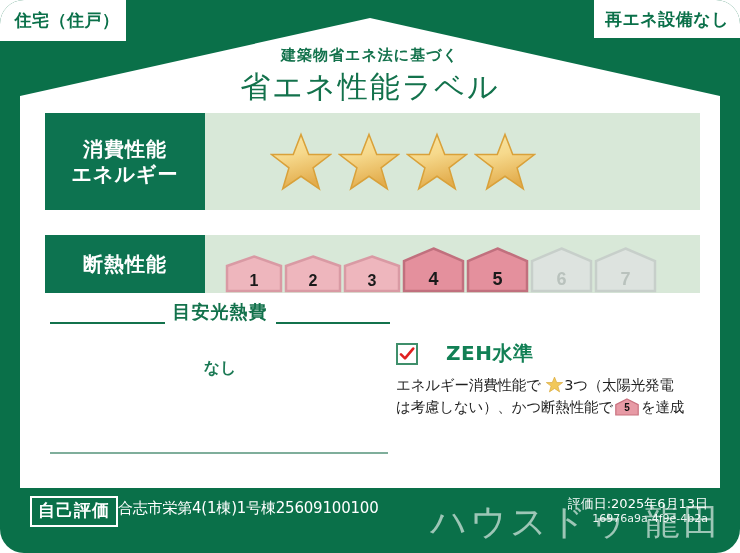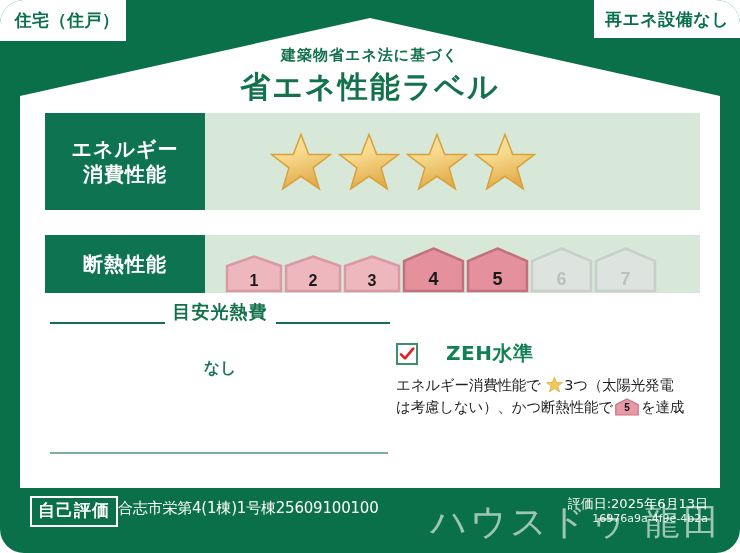--- a/index.html
+++ b/index.html
@@ -58,21 +58,21 @@
     color: #13724c;
   }
   .title-small {
     font-size: 15px;
     font-weight: bold;
     letter-spacing: 1px;
     margin-bottom: 2px;
   }
   .title-large {
     font-size: 30px;
-    font-weight: bold;
+    font-weight: normal;
     letter-spacing: 2px;
   }
 
   
   .row {
     position: absolute;
     display: flex;
     align-items: stretch;
   }
   .row-label {
@@ -281,22 +281,22 @@
 
   <div class="panel">
 
     <div class="title-block">
       <div class="title-small">建築物省エネ法に基づく</div>
       <div class="title-large">省エネ性能ラベル</div>
     </div>
 
     <div class="row row-energy" style="left:25px; top:95px; width:655px; height:97px;">
       <div class="row-label">
+        <span>消費性能</span>
         <span>エネルギー</span>
-        <span>消費性能</span>
       </div>
       <div class="row-value" id="starHolder">
           <svg class="star" viewBox="0 0 100 95">
             <defs>
               <linearGradient id="sg0" x1="0" y1="0" x2="0.3" y2="1">
                 <stop offset="0%" stop-color="#f7e7a8"></stop>
                 <stop offset="45%" stop-color="#f6d98c"></stop>
                 <stop offset="100%" stop-color="#e3ad4d"></stop>
               </linearGradient>
             </defs>

